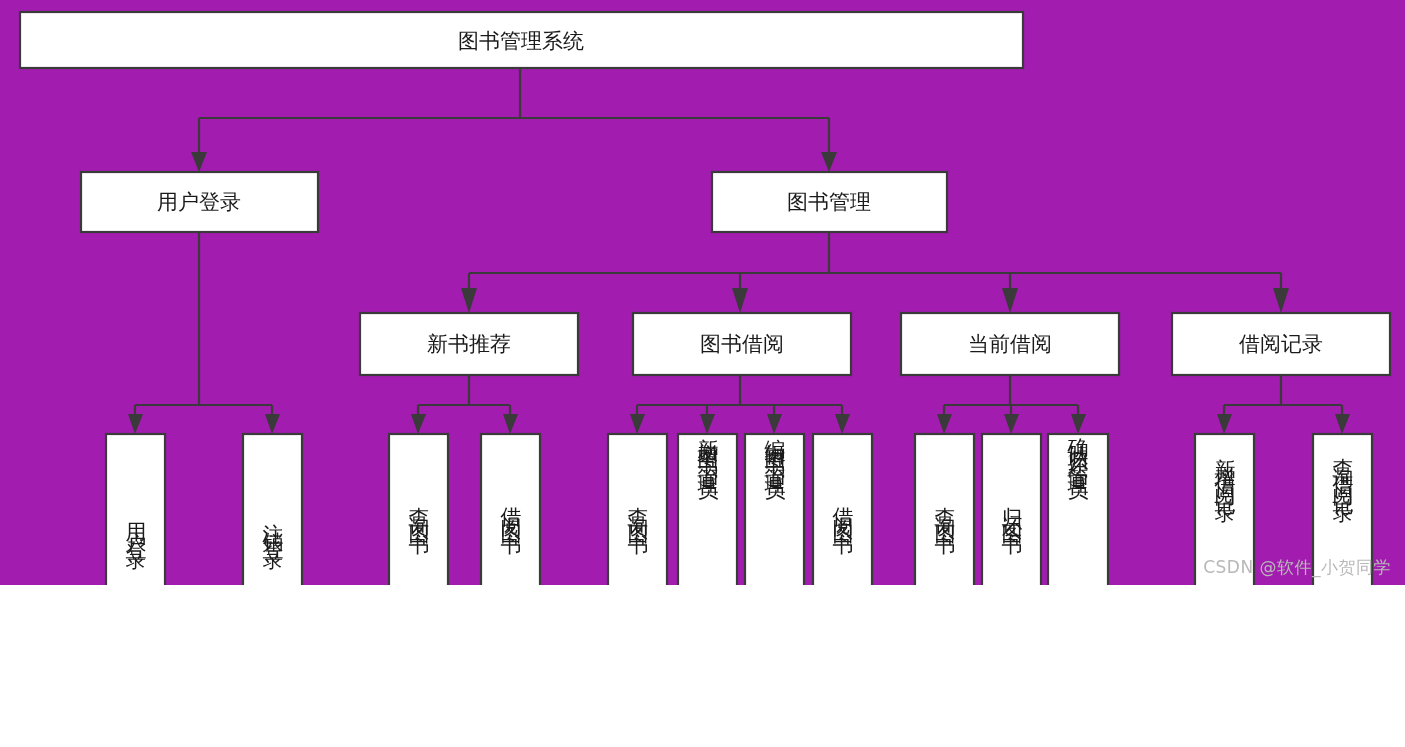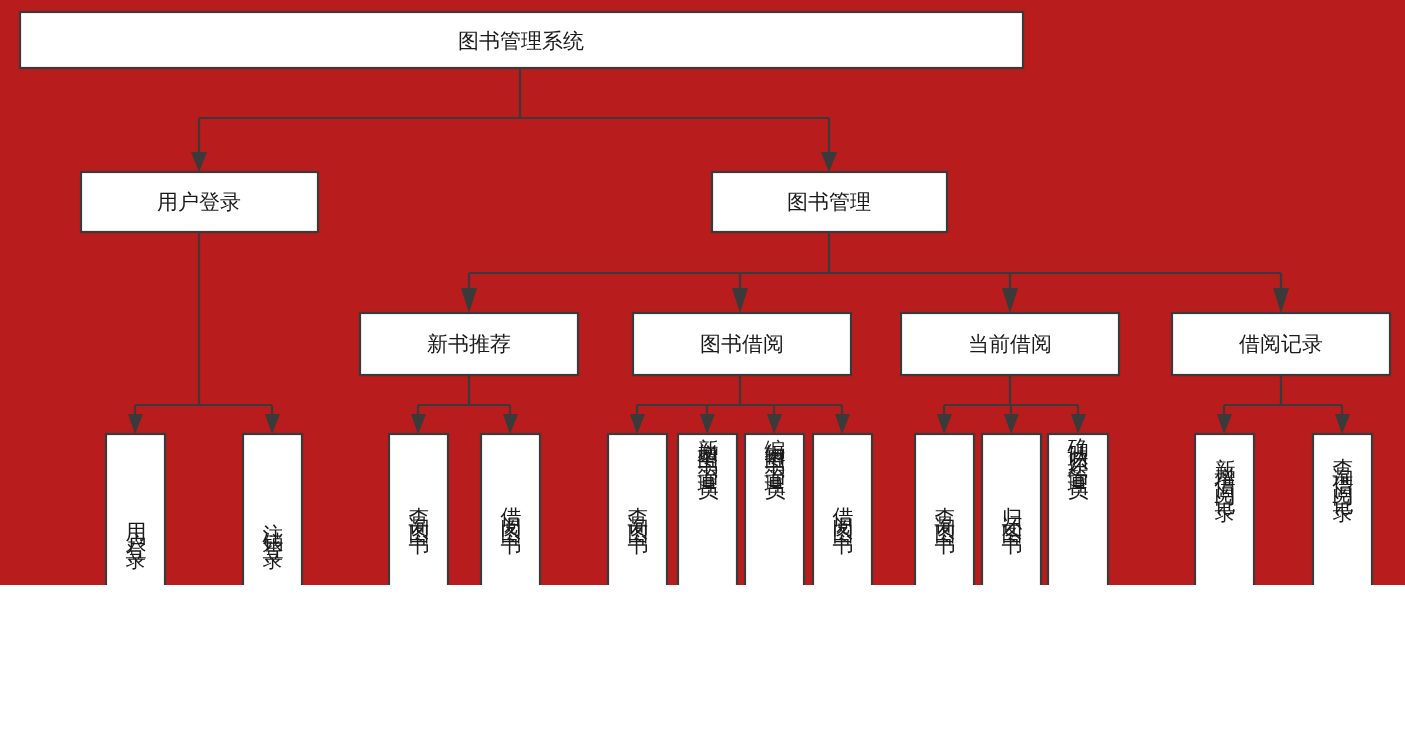--- a/index.html
+++ b/index.html
@@ -7,21 +7,21 @@
     padding: 0;
     background: #ffffff;
   }
   body {
     font-family: "DejaVu Sans", "Liberation Sans", sans-serif;
   }
   #diagram-root {
     position: relative;
     width: 1405px;
     height: 585px;
-    background: #b91c1c;
+    background: #a21caf;
     overflow: hidden;
   }
   svg#tree-svg {
     position: absolute;
     left: 0;
     top: 0;
     width: 1405px;
     height: 747px;
     display: block;
   }
@@ -221,14 +221,15 @@
       <rect class="node-box" x="1195" y="434" width="59" height="301"></rect>
       <text class="node-label-vert" x="1225" y="468" style="writing-mode:vertical-rl; text-orientation:upright; letter-spacing:9px;">新增借阅记录</text>
     </g>
     <g>
       <rect class="node-box" x="1313" y="434" width="59" height="301"></rect>
       <text class="node-label-vert" x="1343" y="468" style="writing-mode:vertical-rl; text-orientation:upright; letter-spacing:9px;">查询借阅记录</text>
     </g>
 
   </svg>
 
+  <div class="watermark">CSDN @软件_小贺同学</div>
 
 </div>
 
 </body></html>

